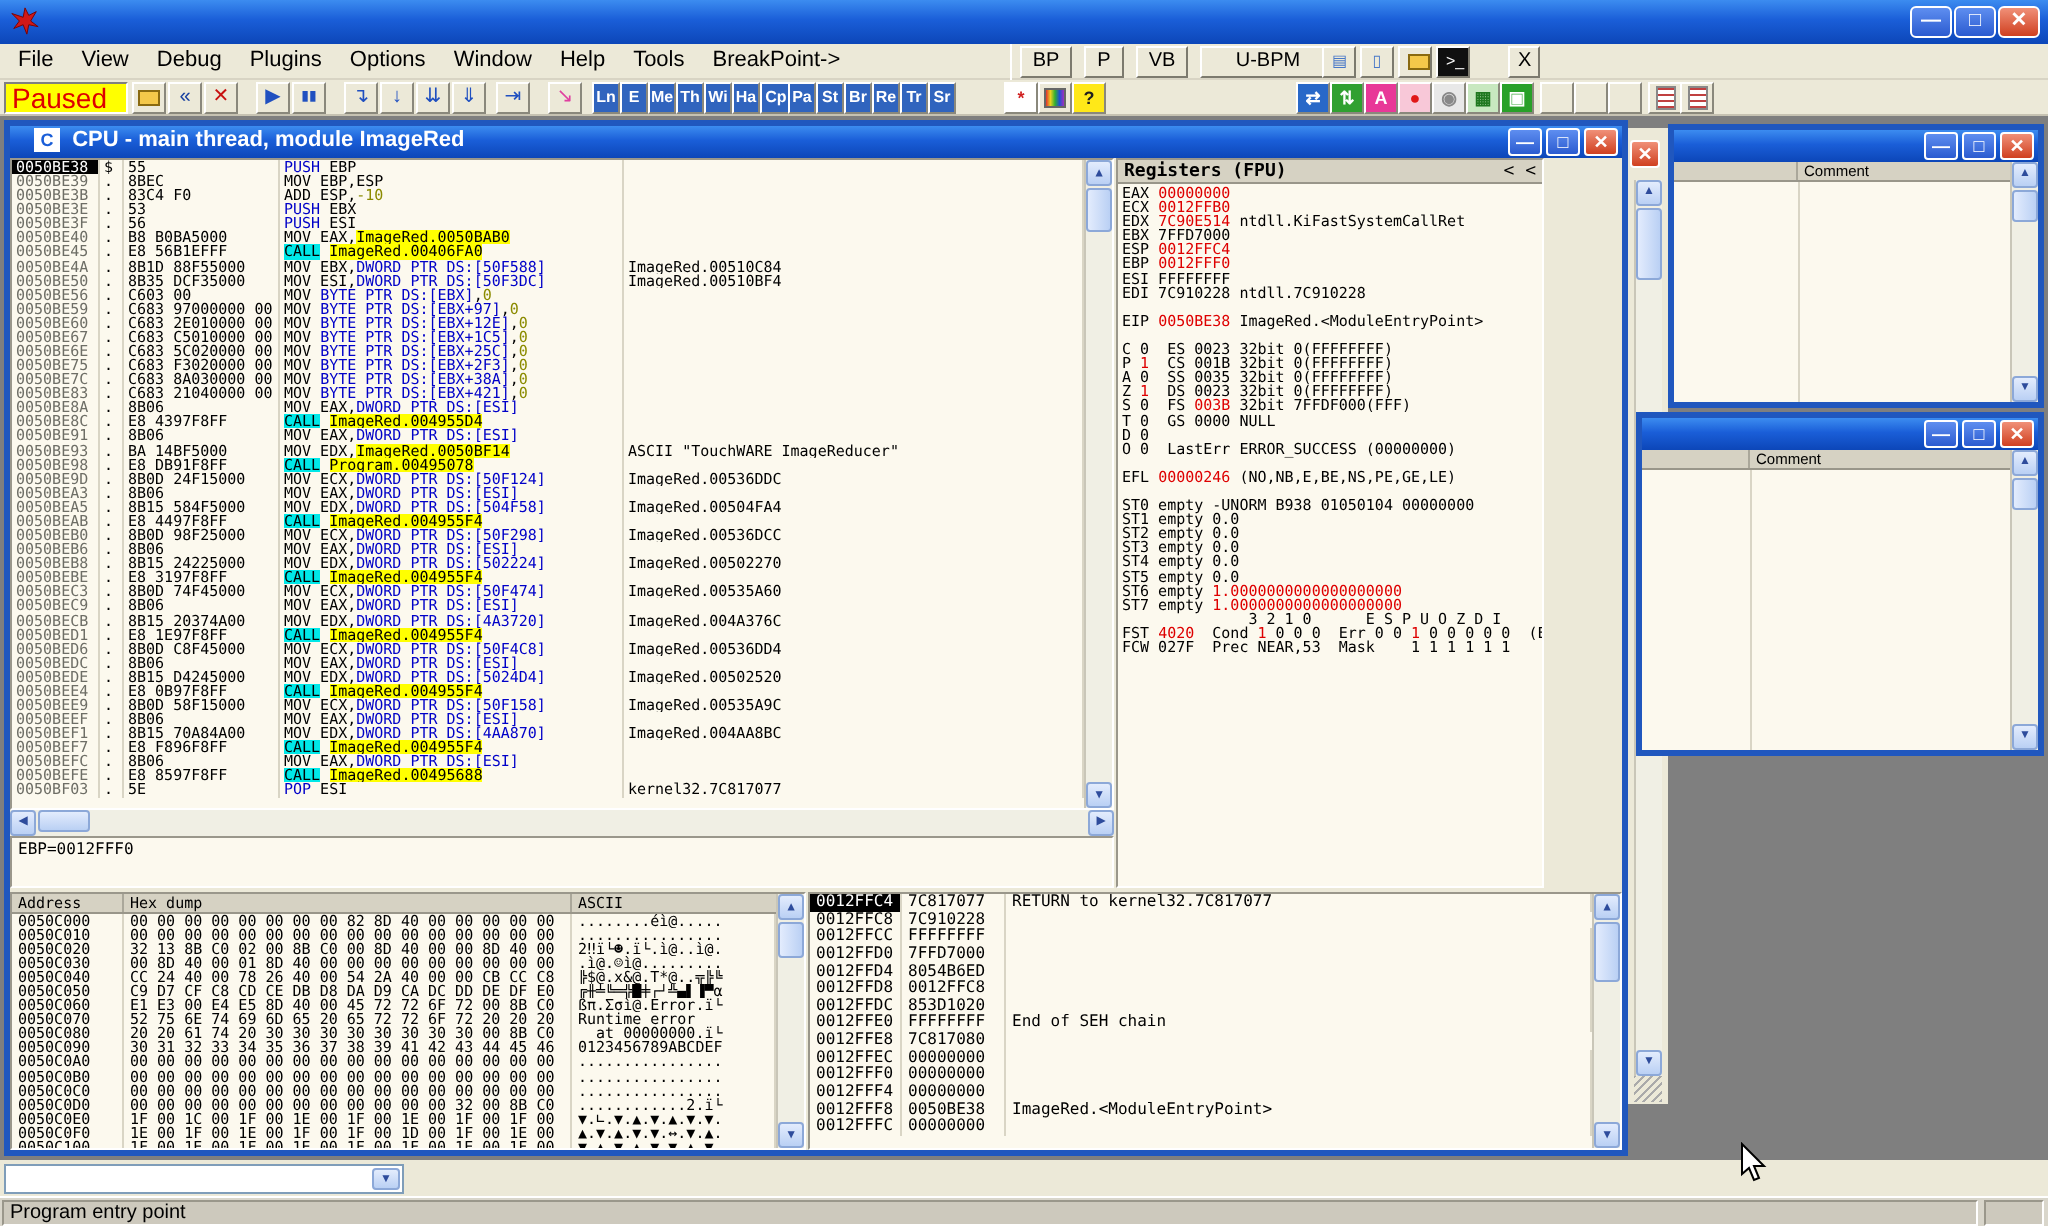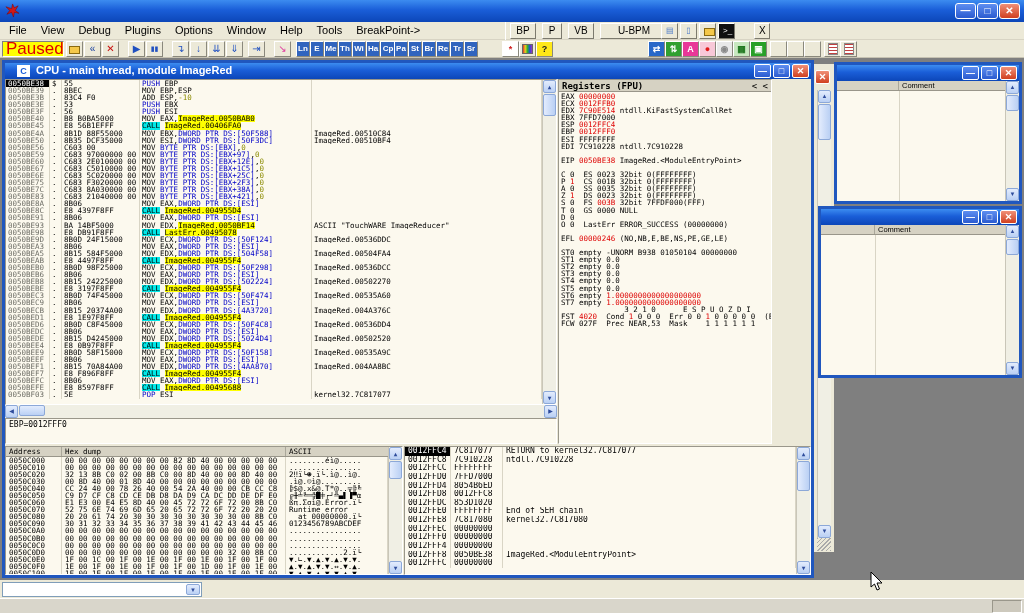--- a/index.html
+++ b/index.html
@@ -16,21 +16,21 @@
     background:linear-gradient(180deg,#5E8EF0,#2B5BD0); cursor:default; }
   .winbtn.close { background:linear-gradient(180deg,#F09078,#D04020); }
 
   
   .menubar { position:absolute; left:-2px; top:22px; width:1024px; height:18px; background:#ECE9D8; border-bottom:1px solid #D8D4C4; }
   .menu-item { display:inline-block; padding:2px 7px 0 7px; height:18px; color:#000; }
   .plugbtn { position:absolute; top:1px; height:16px; border:1px solid #ACA899; border-color:#fff #7c7a6e #7c7a6e #fff;
     background:#ECE9D8; text-align:center; font-size:10px; line-height:14px; padding:0 4px; }
   .toolbar { position:absolute; left:-2px; top:40px; width:1024px; height:18px; background:#ECE9D8; border-bottom:1px solid #C6C2B2; }
   .paused { position:absolute; left:2px; top:1px; width:62px; height:16px; background:#FFFF00; color:#DE0000;
-    border:1px solid #808080; border-color:#808080 #fff #fff #808080; font-size:17px; padding-left:3px; line-height:14px; }
+    border:1px solid #808080; border-color:#808080 #fff #fff #808080; font-size:14px; padding-left:3px; line-height:14px; }
   .tbtn { position:absolute; top:1px; width:17px; height:16px; border:1px solid; border-color:#fff #8a887c #8a887c #fff;
     background:#ECE9D8; text-align:center; font-size:10px; line-height:14px; overflow:hidden; }
   .lbtn { color:#fff; background:#3064BE; font-size:8px; font-weight:bold; line-height:14px; }
   .ico-folder { display:inline-block; width:11px; height:8px; background:#F4C84A; border:1px solid #8a6a10; position:relative; top:2px; }
   .ico-rainbow { display:inline-block; width:11px; height:10px; background:linear-gradient(90deg,#e03030,#e8d020,#30b030,#2050d0,#a030c0); border:1px solid #666; position:relative; top:2px; }
   .ico-list { display:inline-block; width:10px; height:12px; background:#fff; border:1px solid #888; position:relative; top:1px;
     background-image:repeating-linear-gradient(180deg,#c04040 0 1px,#fff 1px 3px); }
 
   
   #mdi { position:absolute; left:-2px; top:58px; width:1024px; height:522px; background:#7F7F7F; overflow:hidden; }
@@ -205,21 +205,21 @@
             <div class="dis-row"><div class="dis-addr">0050BE60</div><div>.</div><div>C683 2E010000 00</div><div><span class="seg-n">MOV </span><span class="seg-b">BYTE PTR DS:[EBX+12E]</span><span class="seg-n">,</span><span class="seg-o">0</span></div><div></div></div>
             <div class="dis-row"><div class="dis-addr">0050BE67</div><div>.</div><div>C683 C5010000 00</div><div><span class="seg-n">MOV </span><span class="seg-b">BYTE PTR DS:[EBX+1C5]</span><span class="seg-n">,</span><span class="seg-o">0</span></div><div></div></div>
             <div class="dis-row"><div class="dis-addr">0050BE6E</div><div>.</div><div>C683 5C020000 00</div><div><span class="seg-n">MOV </span><span class="seg-b">BYTE PTR DS:[EBX+25C]</span><span class="seg-n">,</span><span class="seg-o">0</span></div><div></div></div>
             <div class="dis-row"><div class="dis-addr">0050BE75</div><div>.</div><div>C683 F3020000 00</div><div><span class="seg-n">MOV </span><span class="seg-b">BYTE PTR DS:[EBX+2F3]</span><span class="seg-n">,</span><span class="seg-o">0</span></div><div></div></div>
             <div class="dis-row"><div class="dis-addr">0050BE7C</div><div>.</div><div>C683 8A030000 00</div><div><span class="seg-n">MOV </span><span class="seg-b">BYTE PTR DS:[EBX+38A]</span><span class="seg-n">,</span><span class="seg-o">0</span></div><div></div></div>
             <div class="dis-row"><div class="dis-addr">0050BE83</div><div>.</div><div>C683 21040000 00</div><div><span class="seg-n">MOV </span><span class="seg-b">BYTE PTR DS:[EBX+421]</span><span class="seg-n">,</span><span class="seg-o">0</span></div><div></div></div>
             <div class="dis-row"><div class="dis-addr">0050BE8A</div><div>.</div><div>8B06</div><div><span class="seg-n">MOV EAX,</span><span class="seg-b">DWORD PTR DS:[ESI]</span></div><div></div></div>
             <div class="dis-row"><div class="dis-addr">0050BE8C</div><div>.</div><div>E8 4397F8FF</div><div><span class="seg-c">CALL</span><span class="seg-n"> </span><span class="seg-y">ImageRed.004955D4</span></div><div></div></div>
             <div class="dis-row"><div class="dis-addr">0050BE91</div><div>.</div><div>8B06</div><div><span class="seg-n">MOV EAX,</span><span class="seg-b">DWORD PTR DS:[ESI]</span></div><div></div></div>
             <div class="dis-row"><div class="dis-addr">0050BE93</div><div>.</div><div>BA 14BF5000</div><div><span class="seg-n">MOV EDX,</span><span class="seg-y">ImageRed.0050BF14</span></div><div>ASCII "TouchWARE ImageReducer"</div></div>
-            <div class="dis-row"><div class="dis-addr">0050BE98</div><div>.</div><div>E8 DB91F8FF</div><div><span class="seg-c">CALL</span><span class="seg-n"> </span><span class="seg-y">LastErr.00495078</span></div><div></div></div>
+            <div class="dis-row"><div class="dis-addr">0050BE98</div><div>.</div><div>E8 DB91F8FF</div><div><span class="seg-c">CALL</span><span class="seg-n"> </span><span class="seg-y">Program.00495078</span></div><div></div></div>
             <div class="dis-row"><div class="dis-addr">0050BE9D</div><div>.</div><div>8B0D 24F15000</div><div><span class="seg-n">MOV ECX,</span><span class="seg-b">DWORD PTR DS:[50F124]</span></div><div>ImageRed.00536DDC</div></div>
             <div class="dis-row"><div class="dis-addr">0050BEA3</div><div>.</div><div>8B06</div><div><span class="seg-n">MOV EAX,</span><span class="seg-b">DWORD PTR DS:[ESI]</span></div><div></div></div>
             <div class="dis-row"><div class="dis-addr">0050BEA5</div><div>.</div><div>8B15 584F5000</div><div><span class="seg-n">MOV EDX,</span><span class="seg-b">DWORD PTR DS:[504F58]</span></div><div>ImageRed.00504FA4</div></div>
             <div class="dis-row"><div class="dis-addr">0050BEAB</div><div>.</div><div>E8 4497F8FF</div><div><span class="seg-c">CALL</span><span class="seg-n"> </span><span class="seg-y">ImageRed.004955F4</span></div><div></div></div>
             <div class="dis-row"><div class="dis-addr">0050BEB0</div><div>.</div><div>8B0D 98F25000</div><div><span class="seg-n">MOV ECX,</span><span class="seg-b">DWORD PTR DS:[50F298]</span></div><div>ImageRed.00536DCC</div></div>
             <div class="dis-row"><div class="dis-addr">0050BEB6</div><div>.</div><div>8B06</div><div><span class="seg-n">MOV EAX,</span><span class="seg-b">DWORD PTR DS:[ESI]</span></div><div></div></div>
             <div class="dis-row"><div class="dis-addr">0050BEB8</div><div>.</div><div>8B15 24225000</div><div><span class="seg-n">MOV EDX,</span><span class="seg-b">DWORD PTR DS:[502224]</span></div><div>ImageRed.00502270</div></div>
             <div class="dis-row"><div class="dis-addr">0050BEBE</div><div>.</div><div>E8 3197F8FF</div><div><span class="seg-c">CALL</span><span class="seg-n"> </span><span class="seg-y">ImageRed.004955F4</span></div><div></div></div>
             <div class="dis-row"><div class="dis-addr">0050BEC3</div><div>.</div><div>8B0D 74F45000</div><div><span class="seg-n">MOV ECX,</span><span class="seg-b">DWORD PTR DS:[50F474]</span></div><div>ImageRed.00535A60</div></div>
             <div class="dis-row"><div class="dis-addr">0050BEC9</div><div>.</div><div>8B06</div><div><span class="seg-n">MOV EAX,</span><span class="seg-b">DWORD PTR DS:[ESI]</span></div><div></div></div>
@@ -324,28 +324,28 @@
         <div class="vsb" style="right:0;top:0;height:127px">
           <div class="sb-btn" style="top:0">▲</div>
           <div class="sb-thumb" style="top:14px;height:18px"></div>
           <div class="sb-btn" style="bottom:0">▼</div>
         </div>
       </div>
 
       <div class="pane mono" style="left:399px;top:383px;width:407px;height:129px">
         <div id="stack-rows" style="position:absolute;left:0;top:0;right:14px;bottom:0;overflow:hidden">
             <div class="stk-row"><div class="stk-addr sel">0012FFC4</div><div>7C817077</div><div>RETURN to kernel32.7C817077</div></div>
-            <div class="stk-row"><div class="stk-addr">0012FFC8</div><div>7C910228</div><div>ntdll.7C910228</div></div>
+            <div class="stk-row"><div class="stk-addr">0012FFC8</div><div>7C910228</div></div>
             <div class="stk-row"><div class="stk-addr">0012FFCC</div><div>FFFFFFFF</div><div></div></div>
             <div class="stk-row"><div class="stk-addr">0012FFD0</div><div>7FFD7000</div><div></div></div>
             <div class="stk-row"><div class="stk-addr">0012FFD4</div><div>8054B6ED</div><div></div></div>
             <div class="stk-row"><div class="stk-addr">0012FFD8</div><div>0012FFC8</div><div></div></div>
             <div class="stk-row"><div class="stk-addr">0012FFDC</div><div>853D1020</div><div></div></div>
             <div class="stk-row"><div class="stk-addr">0012FFE0</div><div>FFFFFFFF</div><div>End of SEH chain</div></div>
-            <div class="stk-row"><div class="stk-addr">0012FFE8</div><div>7C817080</div><div>kernel32.7C817080</div></div>
+            <div class="stk-row"><div class="stk-addr">0012FFE8</div><div>7C817080</div></div>
             <div class="stk-row"><div class="stk-addr">0012FFEC</div><div>00000000</div><div></div></div>
             <div class="stk-row"><div class="stk-addr">0012FFF0</div><div>00000000</div><div></div></div>
             <div class="stk-row"><div class="stk-addr">0012FFF4</div><div>00000000</div><div></div></div>
             <div class="stk-row"><div class="stk-addr">0012FFF8</div><div>0050BE38</div><div>ImageRed.&lt;ModuleEntryPoint&gt;</div></div>
             <div class="stk-row"><div class="stk-addr">0012FFFC</div><div>00000000</div><div></div></div>
           </div>
         <div class="vsb" style="right:0;top:0;height:127px">
           <div class="sb-btn" style="top:0">▲</div>
           <div class="sb-thumb" style="top:14px;height:30px"></div>
           <div class="sb-btn" style="bottom:0">▼</div>
@@ -396,19 +396,20 @@
   </div>
 
   <div class="cmdbar">
     <div class="combo">
       <span class="mono" style="font-size:8px"></span>
       <div class="combo-btn">▼</div>
     </div>
   </div>
 
   <div class="statusbar">
+    <div class="status-panel">Program entry point</div>
     <div class="status-panel2"></div>
   </div>
 
   <svg id="cursor" width="14" height="21" viewBox="0 0 14 21">
     <path d="M1 1 L1 16 L4.5 13 L7 19 L9.5 18 L7 12 L12 12 Z" fill="#fff" stroke="#000" stroke-width="1"></path>
   </svg>
 </div>
 
 </body></html>

